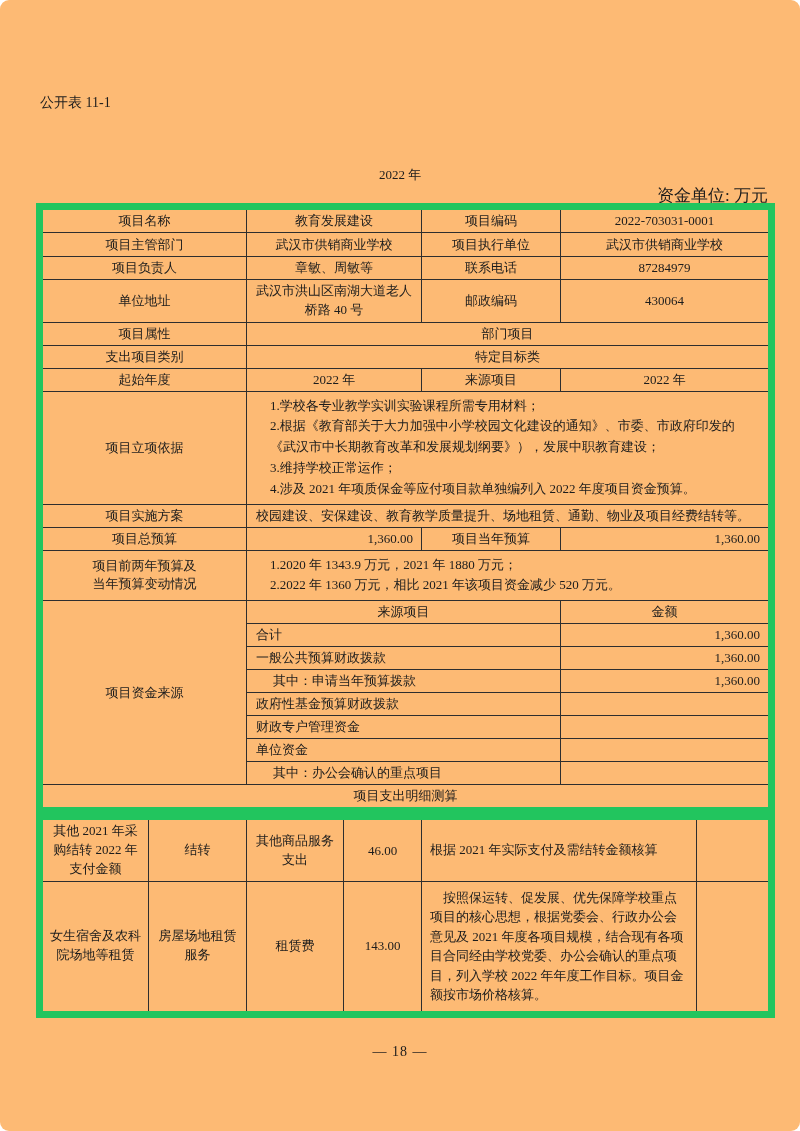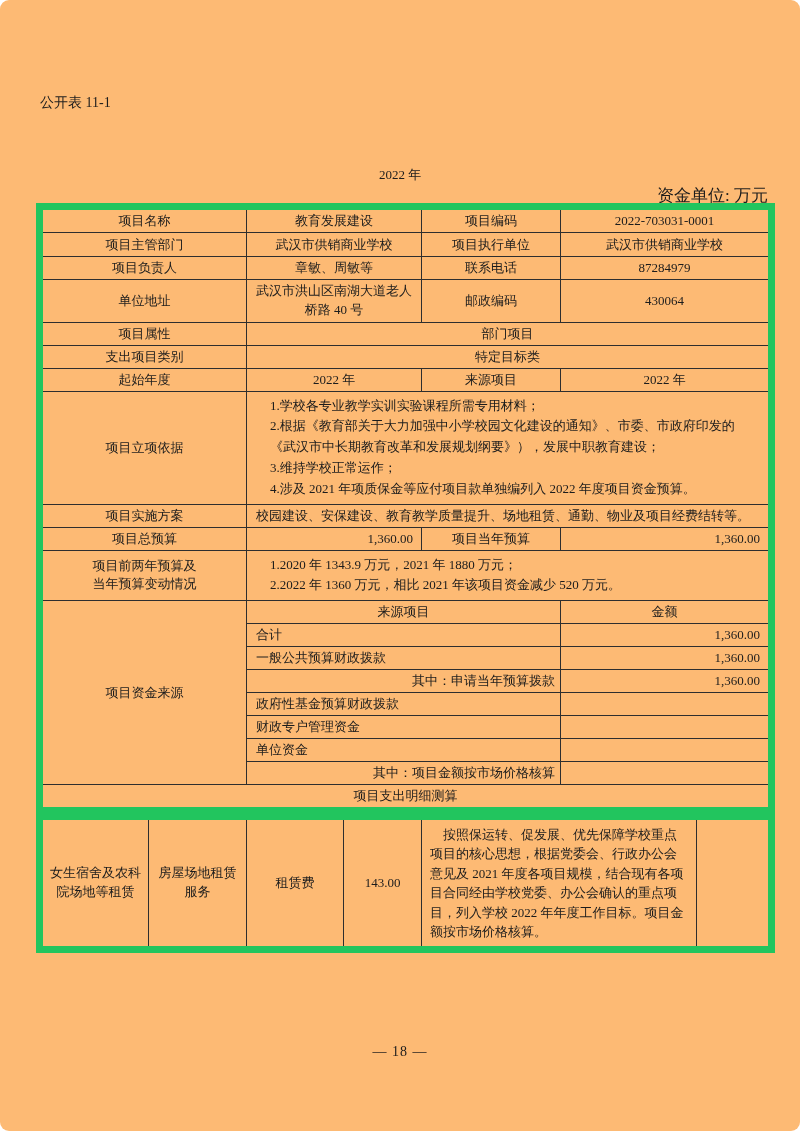--- a/index.html
+++ b/index.html
@@ -19,21 +19,21 @@
   .unit-note { position:absolute; right:32px; top:184px; font-size:17px; }
   .tables { position:absolute; left:36px; top:203px; width:732px; }
   table { border-collapse:collapse; table-layout:fixed; width:732px; }
   .t1, .t2 { border:7px solid #22c55e; }
   .t2 { margin-top:-1px; }
   td {
     border:1px solid #2e2e2e; font-size:13px; padding:2px 5px;
     text-align:center; vertical-align:middle; word-break:break-all;
   }
   .left   { text-align:left; padding-left:9px; }
-  .ind    { text-align:right; padding-left:26px; }
+  .ind    { text-align:left; padding-left:26px; }
   .amt    { text-align:right; padding-right:8px; }
   .multi  { text-align:left; padding:4px 23px; line-height:1.6; }
   .multi div { margin:0; }
   .vmid   { line-height:1.45; }
   .just   { text-align:left; padding:4px 8px; line-height:1.5; text-indent:1em; }
   .basis1 { text-align:left; padding:2px 8px; line-height:1.45; }
   .footer { position:absolute; left:0; top:1044px; width:100%; text-align:center; font-size:14px; letter-spacing:1px; }
 </style>
 </head>
 <body>
@@ -145,41 +145,49 @@
       </tr>
       <tr style="height:23px">
         <td colspan="2" class="left">财政专户管理资金</td>
         <td class="amt"></td>
       </tr>
       <tr style="height:22px">
         <td colspan="2" class="left">单位资金</td>
         <td class="amt"></td>
       </tr>
       <tr style="height:22px">
-        <td colspan="2" class="ind">其中：项目金额按市场价格核算</td>
+        <td colspan="2" class="ind">其中：办公会确认的重点项目</td>
         <td class="amt"></td>
       </tr>
       <tr style="height:23px">
         <td colspan="4">项目支出明细测算</td>
       </tr>
     </tbody>
       </table>
 
     <table class="t2">
       <colgroup>
           <col style="width:109px">
           <col style="width:98px">
           <col style="width:97px">
           <col style="width:78px">
           <col style="width:275px">
           <col style="width:75px">
         </colgroup>
 
       <tbody>
 
+      <tr style="height:61px">
+        <td class="vmid">其他 2021 年采购结转 2022 年支付金额</td>
+        <td class="vmid">结转</td>
+        <td class="vmid">其他商品服务支出</td>
+        <td>46.00</td>
+        <td class="basis1">根据 2021 年实际支付及需结转金额核算</td>
+        <td></td>
+      </tr>
 
       <tr style="height:133px">
         <td class="vmid">女生宿舍及农科院场地等租赁</td>
         <td class="vmid">房屋场地租赁服务</td>
         <td class="vmid">租赁费</td>
         <td>143.00</td>
         <td class="just">按照保运转、促发展、优先保障学校重点项目的核心思想，根据党委会、行政办公会意见及 2021 年度各项目规模，结合现有各项目合同经由学校党委、办公会确认的重点项目，列入学校 2022 年年度工作目标。项目金额按市场价格核算。</td>
         <td></td>
       </tr>
     </tbody>

